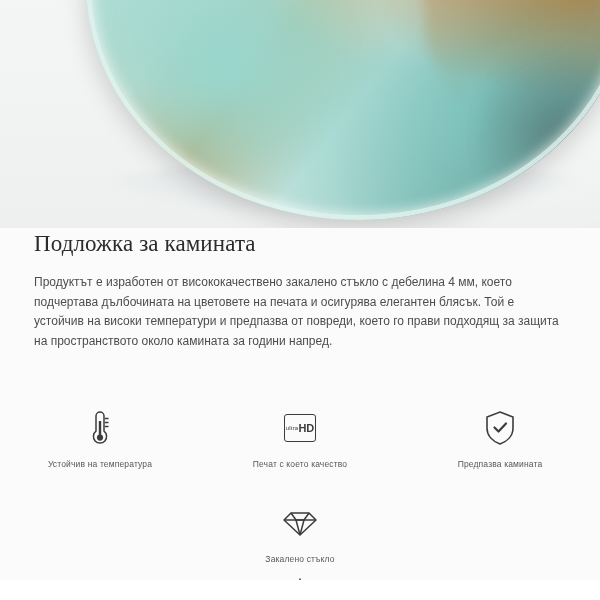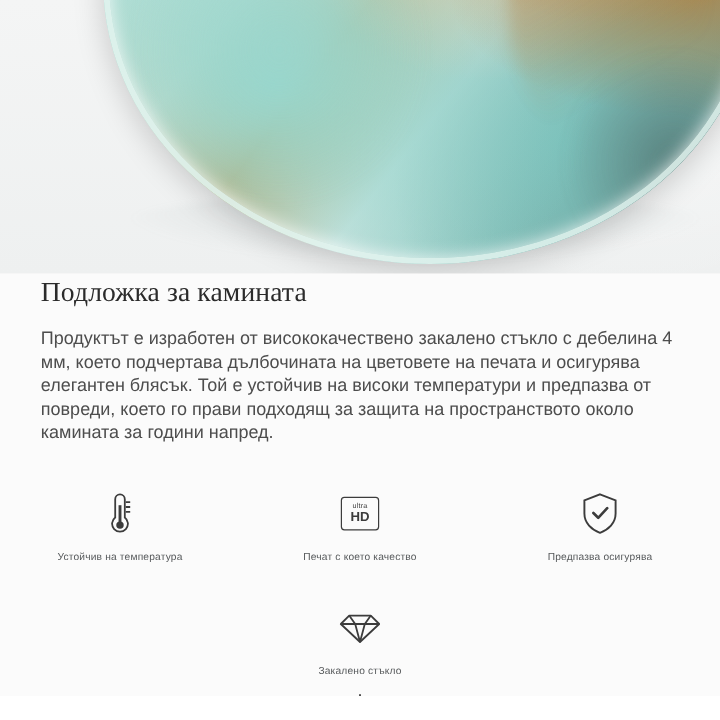--- a/index.html
+++ b/index.html
@@ -106,21 +106,21 @@
     font-size: 23px;
     line-height: 31px;
     color: #2b2b2b;
     font-weight: 400;
     letter-spacing: 0.1px;
   }
   .headline .line2 { display: block; }
   .body-copy {
     margin: 14px 0 0 0;
     padding: 0 34px;
-    font-size: 15px;
+    font-size: 12px;
     line-height: 19.5px;
     color: #4d4d4d;
   }
 
   
   .features {
     position: absolute;
     left: 0;
     top: 396px;
     width: 600px;
@@ -151,21 +151,21 @@
     letter-spacing: 0.15px;
   }
   .row2 { margin-top: 22px; flex-direction: column; }
 
   .ultrahd {
     width: 30px;
     height: 26px;
     border: 1.6px solid #3c3c3c;
     border-radius: 3px;
     display: flex;
-    flex-direction: column;
+    flex-direction: row;
     align-items: center;
     justify-content: center;
     line-height: 1;
   }
   .ultrahd .u1 { font-size: 6px; letter-spacing: 0.2px; color: #3c3c3c; }
   .ultrahd .u2 { font-size: 11px; font-weight: bold; color: #3c3c3c; margin-top: 1px; }
 </style>
 </head>
 <body>
 
@@ -219,21 +219,21 @@
         <div class="feature-label">Печат с което качество</div>
       </div>
 
       <div class="feature">
         <div class="feature-icon">
           <svg width="32" height="38" viewBox="0 0 32 38" fill="none" stroke="#3c3c3c" stroke-width="1.6">
             <path d="M16 3 L29 8 v11 c0 8 -6 13.5 -13 16 C9 32.5 3 27 3 19 V8 z"></path>
             <path d="M10.5 18.5 l4 4 l7.5 -8" stroke-width="2.2" stroke-linecap="round" stroke-linejoin="round"></path>
           </svg>
         </div>
-        <div class="feature-label">Предпазва осигурява</div>
+        <div class="feature-label">Предпазва камината</div>
       </div>
 
     </div>
 
     <div class="feature-row row2">
 
       <div class="feature">
         <div class="feature-icon">
           <svg width="36" height="32" viewBox="0 0 36 32" fill="none" stroke="#3c3c3c" stroke-width="1.5" stroke-linejoin="round">
             <path d="M9 6 h18 l7 7 l-16 15 l-16 -15 z"></path>

